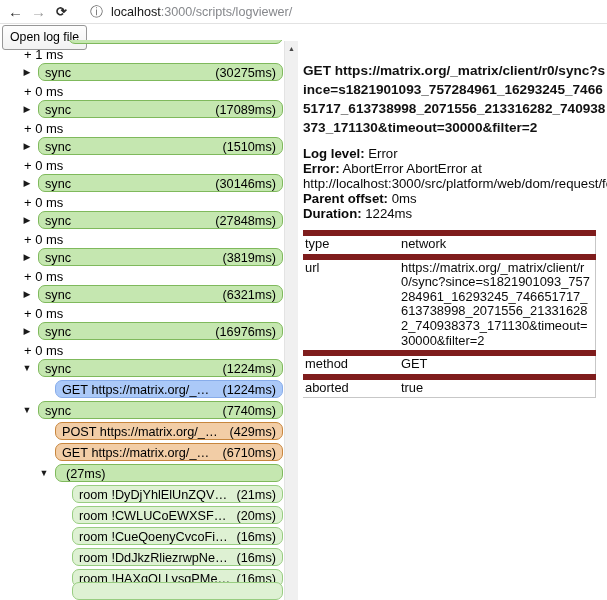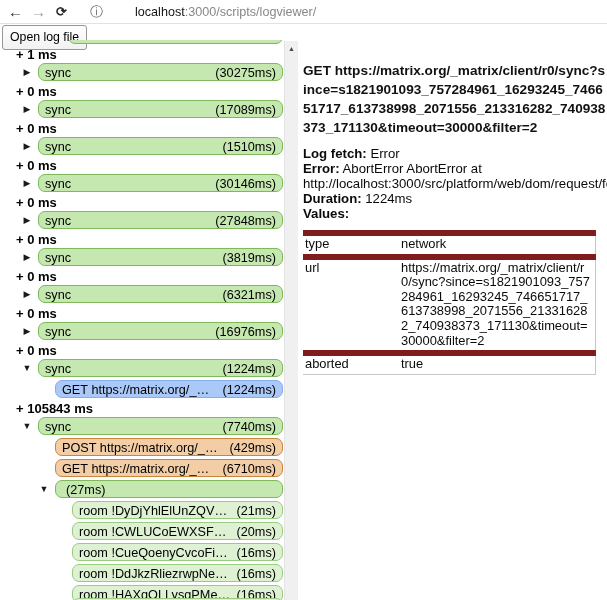--- a/index.html
+++ b/index.html
@@ -11,35 +11,35 @@
   .chrome{
     height:23px;border-bottom:1px solid #e2e2e2;display:flex;align-items:center;
     padding-left:8px;background:#fff;
   }
   .nav-ico{width:15px;text-align:center;font-size:15px;line-height:15px;margin-right:8px;cursor:pointer;}
   .ico-back{color:#2c2c2c;}
   .ico-fwd{color:#9c9c9c;}
   .ico-reload{color:#2c2c2c;font-weight:bold;font-size:13px;}
   .ico-info{color:#6a6a6a;font-size:13px;margin-left:12px;margin-right:7px;}
   .urltext{font-size:12.6px;white-space:nowrap;cursor:text;}
-  .urltext .host{color:#161616;margin-left:24px;}
+  .urltext .host{color:#161616;}
   .urltext .rest{color:#86888c;}
   
   .openbtn{
     position:absolute;left:2px;top:25px;height:25px;box-sizing:border-box;
     font-family:"Liberation Sans",sans-serif;font-size:12.3px;line-height:13px;
     padding:1px 7px;background:linear-gradient(#fefefe,#f2f2f2);
     border:1px solid #979797;border-radius:3px;cursor:pointer;
   }
   
   .tree{
     position:absolute;left:0;top:40px;width:284px;bottom:0;overflow:hidden;
   }
   .gap-label{
-    font-size:13px;font-weight:bold;line-height:16px;height:16px;padding-left:16px;
+    font-size:13px;font-weight:normal;line-height:16px;height:16px;padding-left:24px;
     white-space:nowrap;
   }
   .trow{position:relative;margin-bottom:3px;}
   .marker{
     position:absolute;left:-18px;top:3px;width:14px;text-align:center;
     font-size:9px;line-height:12px;color:#1a1a1a;cursor:pointer;
   }
   .pill{
     box-sizing:border-box;height:18px;border-radius:7px;border:1px solid;
     padding:0 6px;display:flex;align-items:flex-end;font-size:12.7px;cursor:pointer;
@@ -170,21 +170,20 @@
         <span class="nm">sync</span>
         <span class="dur">(1224ms)</span>
       </div>
     </div>
     <div class="trow" style="margin-left: 55px; width: 228px;">
       <div class="pill c-blue">
         <span class="nm">GET https://matrix.org/_matri…</span>
         <span class="dur">(1224ms)</span>
       </div>
     </div>
-    <div class="gap-label">+ 105843 ms</div>
     <div class="trow" style="margin-left: 38px; width: 245px;">
       <span class="marker">▼</span>
       <div class="pill c-green">
         <span class="nm">sync</span>
         <span class="dur">(7740ms)</span>
       </div>
     </div>
     <div class="trow" style="margin-left: 55px; width: 228px;">
       <div class="pill c-orange">
         <span class="nm">POST https://matrix.org/_matri…</span>
@@ -241,34 +240,38 @@
     </div>
   </div>
 
 <div class="vscroll">
   <span class="up">▲</span>
 </div>
 
 <div class="details">
   <h1>GET https://matrix.org/_matrix/client/r0/sync?since=s1821901093_757284961_16293245_746651717_613738998_2071556_213316282_740938373_171130&amp;timeout=30000&amp;filter=2</h1>
   <div id="fields">
-      <p class="fld"><b>Log fetch:</b><span> Error</span></p>
+      <p class="fld"><b>Log level:</b><span> Error</span></p>
       <p class="fld"><b>Error:</b><span> AbortError AbortError at http://localhost:3000/src/platform/web/dom/request/fetch</span></p>
+      <p class="fld"><b>Parent offset:</b><span> 0ms</span></p>
       <p class="fld"><b>Duration:</b><span> 1224ms</span></p>
-      <p class="fld"><b>Values:</b><span></span></p>
     </div>
   <table class="values-table">
     <tbody id="vt-body">
         <tr>
           <td class="k">type</td>
           <td class="v">network</td>
         </tr>
         <tr>
           <td class="k">url</td>
           <td class="v">https://matrix.org/_matrix/client/r0/sync?since=s1821901093_757284961_16293245_746651717_613738998_2071556_213316282_740938373_171130&amp;timeout=30000&amp;filter=2</td>
+        </tr>
+        <tr>
+          <td class="k">method</td>
+          <td class="v">GET</td>
         </tr>
         <tr>
           <td class="k">aborted</td>
           <td class="v">true</td>
         </tr>
       </tbody>
   </table>
 </div>
 
 </body></html>

